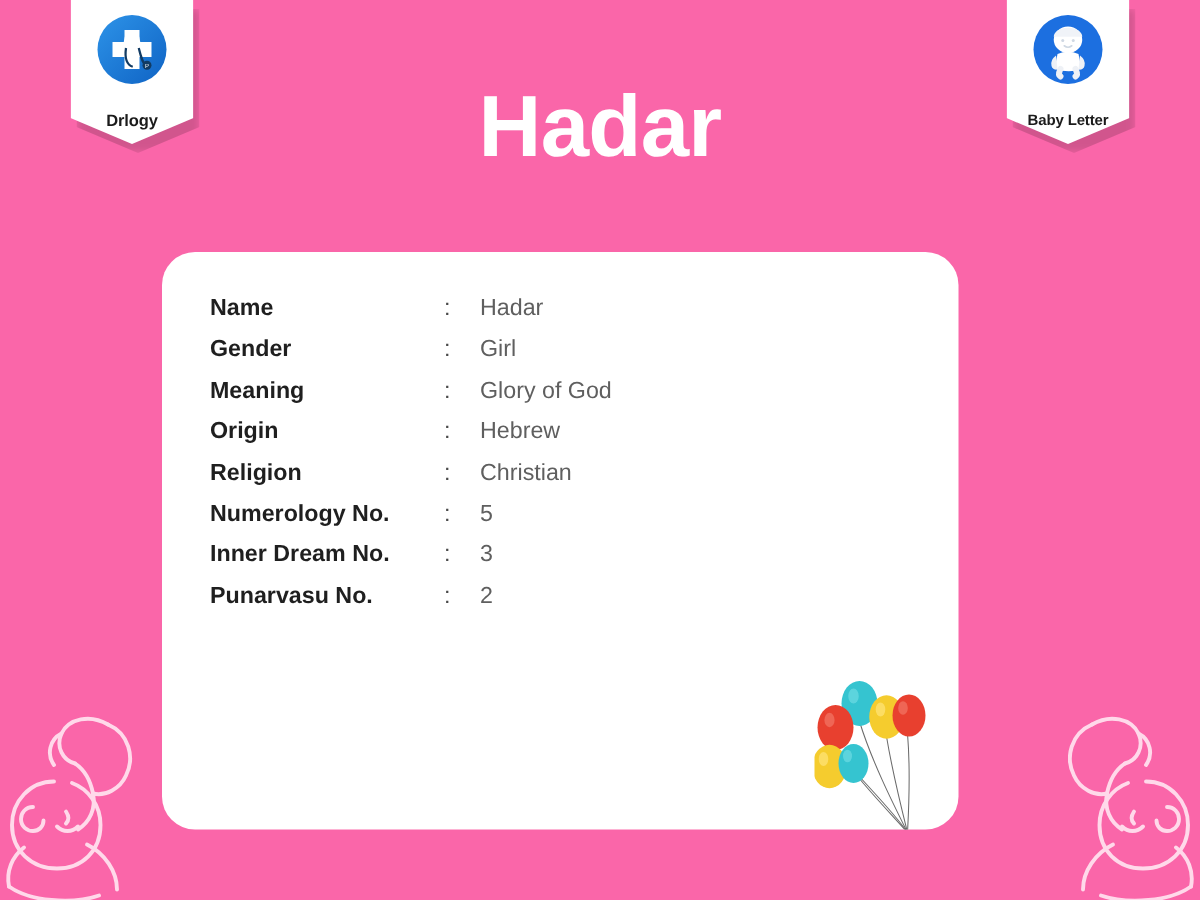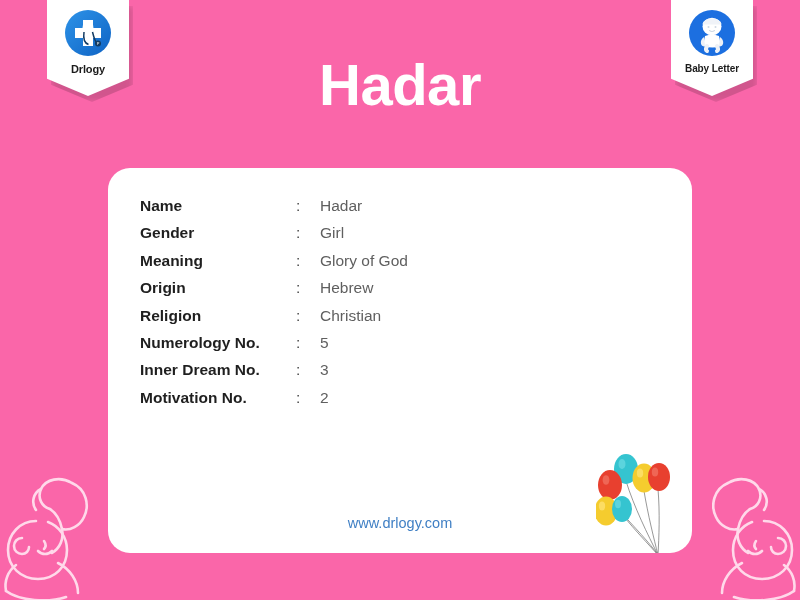--- a/index.html
+++ b/index.html
@@ -58,21 +58,21 @@
     padding-top: 9px;
     box-sizing: border-box;
   }
   .ribbon-icon {
     width: 48px;
     height: 48px;
     border-radius: 50%;
     display: block;
   }
   .ribbon-label {
-    margin-top: 6px;
+    margin-top: 18px;
     font-size: 11px;
     font-weight: bold;
     color: #1b1b1b;
     letter-spacing: -0.1px;
     white-space: nowrap;
   }
   .ribbon.right .ribbon-label { font-size: 10px; }
 
   
   .page-title {
@@ -87,21 +87,21 @@
     letter-spacing: -0.5px;
     line-height: 1;
     z-index: 3;
   }
 
   
   .card {
     position: absolute;
     left: 108px;
     top: 168px;
-    width: 584px;
+    width: 531px;
     height: 385px;
     background: #ffffff;
     border-radius: 22px;
     z-index: 4;
     overflow: hidden;
   }
   .balloons {
     position: absolute;
     right: 4px;
     bottom: -6px;
@@ -290,21 +290,20 @@
         <td class="cell-label">Numerology No.</td>
         <td class="cell-sep">:</td>
         <td class="cell-value">5</td>
       </tr>
       <tr>
         <td class="cell-label">Inner Dream No.</td>
         <td class="cell-sep">:</td>
         <td class="cell-value">3</td>
       </tr>
       <tr>
-        <td class="cell-label">Motivation No.</td>
+        <td class="cell-label">Punarvasu No.</td>
         <td class="cell-sep">:</td>
         <td class="cell-value">2</td>
       </tr>
     </tbody>
   </table>
 
-  <div class="site-url">www.drlogy.com</div>
 </div>
 
 </body></html>

